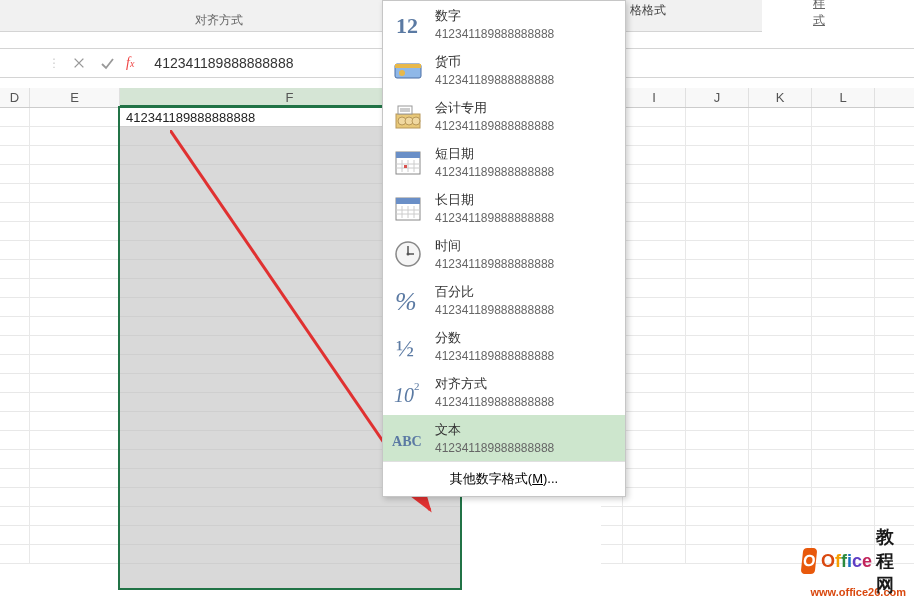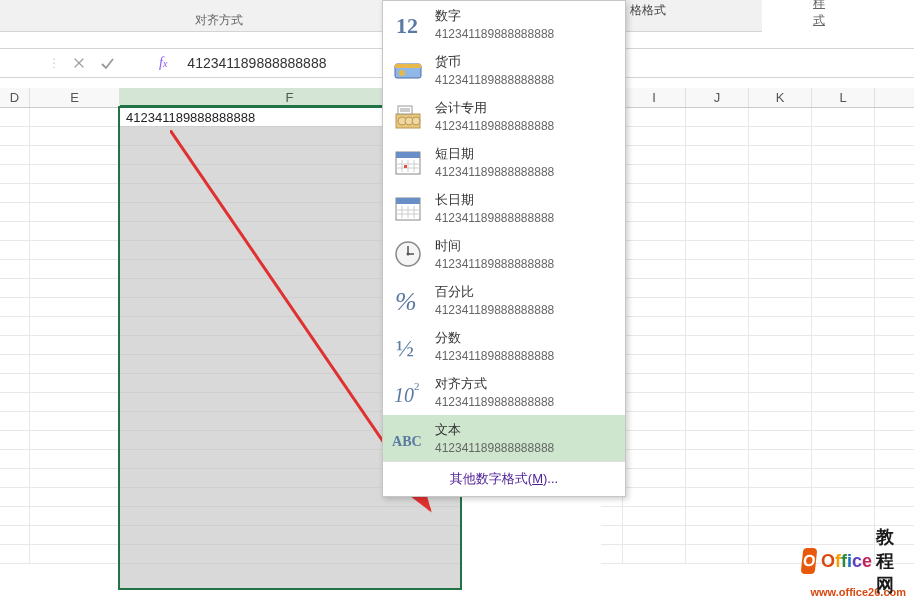--- a/index.html
+++ b/index.html
@@ -8,21 +8,21 @@
   .ribbon-partial { position: absolute; top: 0; left: 0; width: 762px; height: 32px; background: #f1f1f1; border-bottom: 1px solid #d4d4d4; }
   .ribbon-group-label { position: absolute; bottom: 2px; font-size: 12px; color: #666; }
   .rg-align { left: 195px; }
   .rg-style { left: 813px; text-decoration: underline; }
   .rg-cellfmt { position: absolute; top: 2px; left: 630px; font-size: 12px; color: #444; }
   
   .formula-bar { position: absolute; top: 48px; left: 0; width: 914px; height: 30px; border-top: 1px solid #d4d4d4; border-bottom: 1px solid #d4d4d4; display: flex; align-items: center; }
   .fb-left { display:flex; align-items:center; gap:10px; margin-left:20px;}
   .fb-divider { margin-left: 28px; color:#ccc;}
   .fb-icon { width: 18px; height: 18px; display:flex; align-items:center; justify-content:center; color:#888;}
-  .fb-fx { font-style: italic; font-family: "Cambria Math", serif; font-size: 14px; color:#8b5cf6;margin-left:33px; }
+  .fb-fx { font-style: italic; font-family: "Cambria Math", serif; font-size: 14px; color:#ef4444; }
   .fb-value { margin-left: 20px; font-size: 14px; color: #333; }
 
   .col-headers { position: absolute; top: 88px; left: 0; width: 914px; height: 20px; display: flex; background: #f8f8f8; border-bottom: 1px solid #ccc;}
   .col-h { text-align: center; font-size: 13px; color: #555; border-right: 1px solid #e0e0e0; line-height: 20px; }
   .col-h.sel { background: #d5e5d5; border-bottom: 2px solid #217346;}
   .cw-D { width: 30px; }
   .cw-E { width: 90px; }
   .cw-F { width: 340px; }
   .cw-G { width: 141px; }
   .cw-H { width: 22px; }
@@ -45,21 +45,21 @@
   .arrow-line { position:absolute; top:130px; left:170px; width:320px; height:400px; pointer-events:none; }
 
   .dropdown { position:absolute; top:0px; left:382px; width:244px; background:#fff; border:1px solid #c6c6c6; box-shadow: 2px 2px 6px rgba(0,0,0,0.2); z-index:10;}
   .dd-item { display:flex; align-items:center; padding:6px 8px; gap:10px; cursor:default;}
   .dd-item.hover { background:#cde6cd; }
   .dd-icon { width:34px; height:34px; display:flex; align-items:center; justify-content:center; flex-shrink:0;}
   .dd-text { display:flex; flex-direction:column;}
   .dd-label { font-size:13px; color:#333; }
   .dd-sample { font-size:12px; color:#666; margin-top:2px;}
   .dd-item.top .dd-label { color:#444;}
-  .dd-more { padding:8px 12px; font-size:13px; color:#4c1d95; text-align:center; border-top:1px solid #e0e0e0;}
+  .dd-more { padding:8px 12px; font-size:13px; color:#000000; text-align:center; border-top:1px solid #e0e0e0;}
   .dd-more u { text-decoration: underline; }
 
   .watermark { position:absolute; bottom:5px; right:8px; display:flex; align-items:center; gap:4px; z-index:20;}
   .watermark .logo { width:26px; height:26px; background:#e8590c; border-radius:4px; display:flex; align-items:center; justify-content:center; color:#fff; font-weight:bold; font-size:16px; transform: skewX(-6deg);}
   .watermark .txt1 { font-size:18px; font-weight:bold;}
   .watermark .txt1 .o1{color:#d9480f;} .watermark .txt1 .o2{color:#f59f00;} .watermark .txt1 .o3{color:#2b8a3e;} .watermark .txt1 .o4{color:#1971c2;} .watermark .txt1 .o5{color:#5f3dc4;} .watermark .txt1 .o6{color:#c2255c;}
   .watermark .zh { font-weight:bold; font-size:18px; color:#1a1a1a;}
   .watermark-wrap {position:absolute; bottom:0; right:0; display:flex; flex-direction:column; align-items:flex-end; padding:4px 8px; z-index:20;}
   .wm-url { font-size:11px; color:#d9480f; font-weight:bold;}
 

